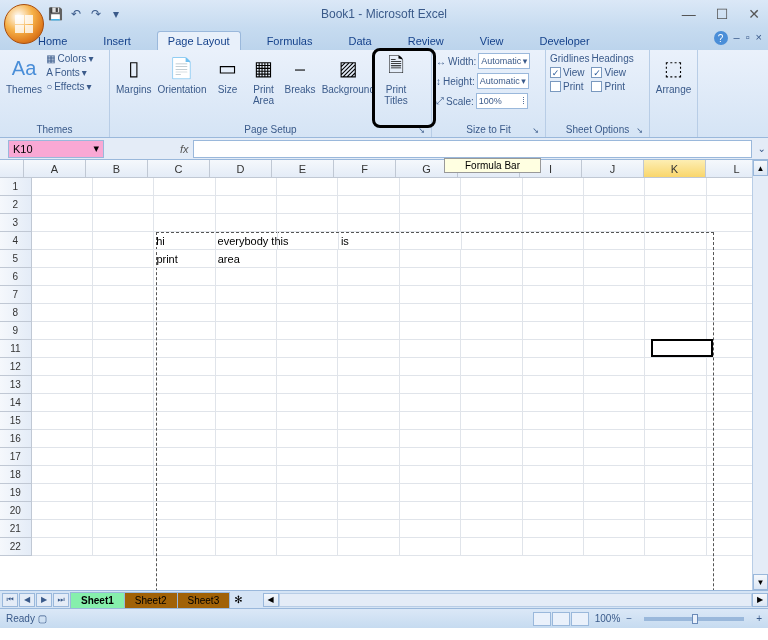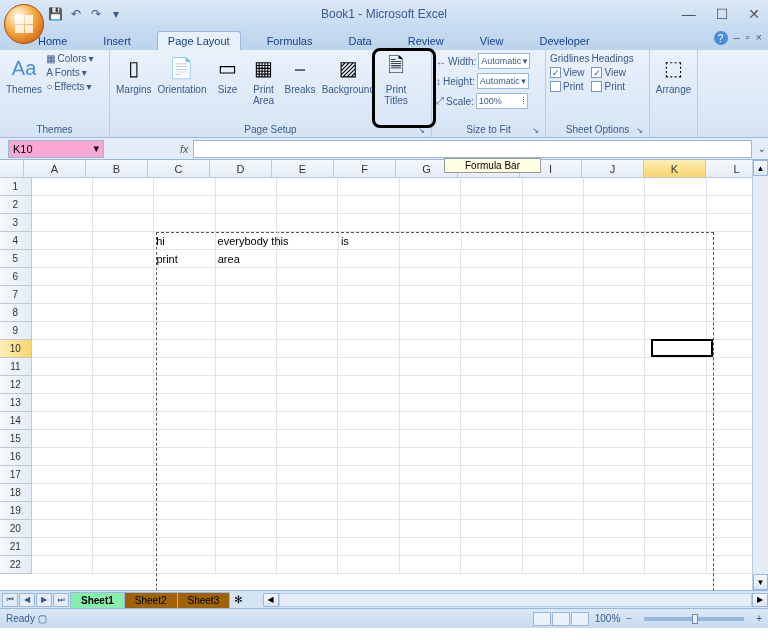--- a/index.html
+++ b/index.html
@@ -424,35 +424,20 @@
         <div class="cell"></div>
         <div class="cell"></div>
         <div class="cell"></div>
         <div class="cell"></div>
         <div class="cell"></div>
         <div class="cell"></div>
         <div class="cell"></div>
         <div class="cell"></div>
       </div>
       <div class="row">
-        <div class="rowhead active">10</div>
-        <div class="cell"></div>
-        <div class="cell"></div>
-        <div class="cell"></div>
-        <div class="cell"></div>
-        <div class="cell"></div>
-        <div class="cell"></div>
-        <div class="cell"></div>
-        <div class="cell"></div>
-        <div class="cell"></div>
-        <div class="cell"></div>
-        <div class="cell"></div>
-        <div class="cell"></div>
-      </div>
-      <div class="row">
         <div class="rowhead">11</div>
         <div class="cell"></div>
         <div class="cell"></div>
         <div class="cell"></div>
         <div class="cell"></div>
         <div class="cell"></div>
         <div class="cell"></div>
         <div class="cell"></div>
         <div class="cell"></div>
         <div class="cell"></div>

